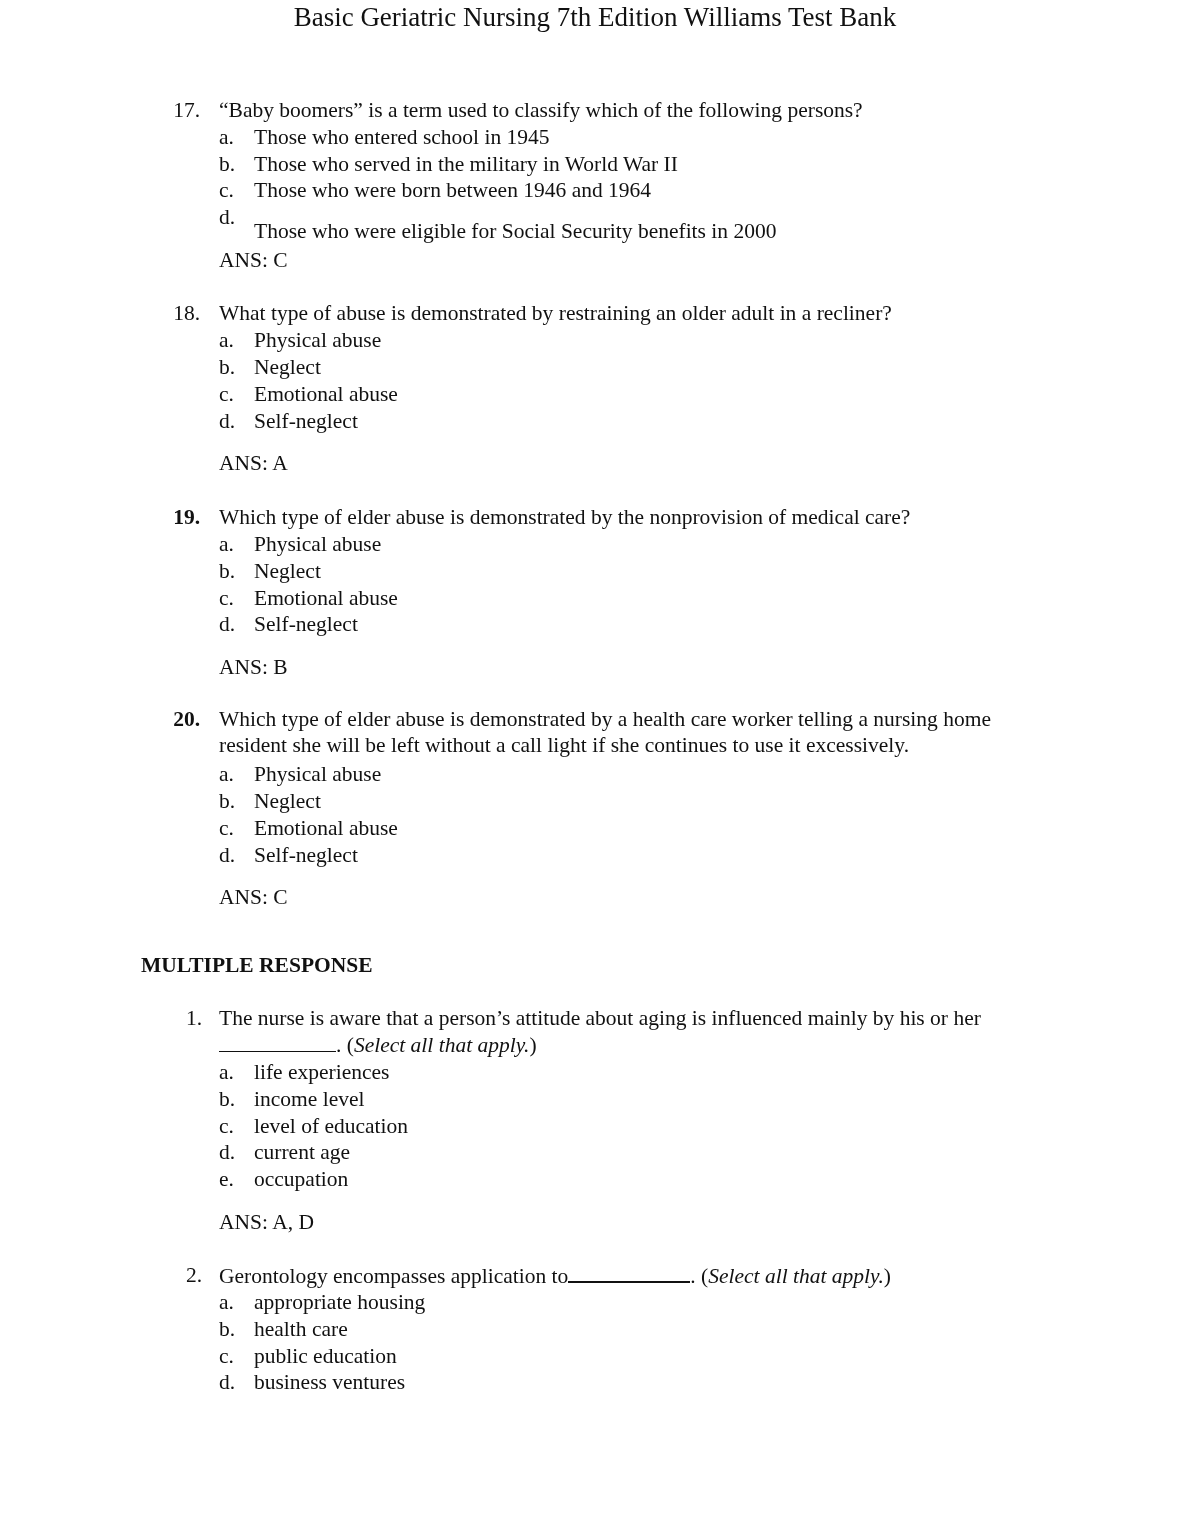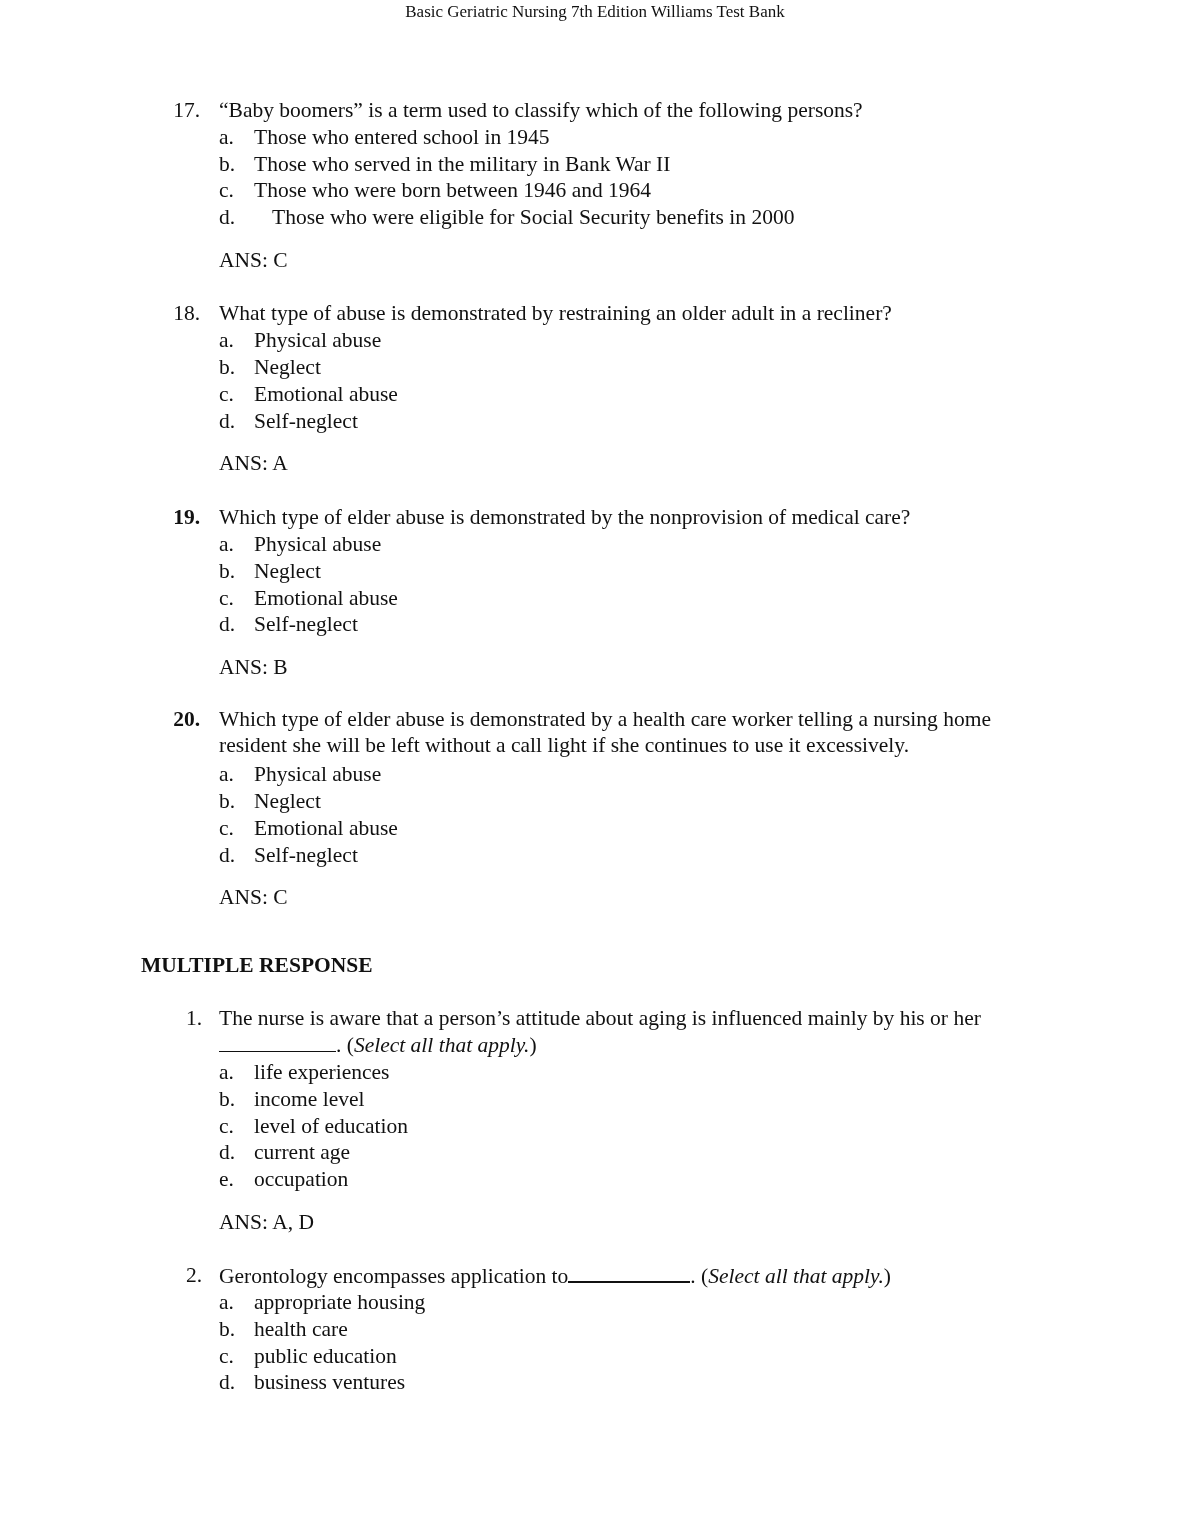--- a/index.html
+++ b/index.html
@@ -1,21 +1,21 @@
 <!DOCTYPE html>
 <html><head>
 <meta charset="utf-8">
 <style>
   html, body { margin: 0; padding: 0; background: #ffffff; }
   body {
     width: 1190px; height: 1540px; position: relative; overflow: hidden;
     font-family: "Liberation Serif", "DejaVu Serif", serif;
     color: #111; font-size: 21.5px;
   }
-  .header { position: absolute; top: 2px; left: 0; width: 1190px; text-align: center; font-size: 17px; }
+  .header { position: absolute; top: 2px; left: 0; width: 1190px; text-align: center; font-size: 27px; }
   .num { position: absolute; text-align: right; width: 40px; }
   .stem { position: absolute; left: 219px; white-space: nowrap; }
   .opt-letter { position: absolute; left: 219px; }
   .opt-text { position: absolute; left: 254px; white-space: nowrap; }
   .ans { position: absolute; left: 219px; white-space: nowrap; }
   .section { position: absolute; left: 141px; font-weight: bold; font-size: 21.5px; }
   .blank { display: inline-block; width: 117px; border-bottom: 1.5px solid #111; height: 18px; vertical-align: baseline; }
   .blank2 { display: inline-block; width: 122px; border-bottom: 2px solid #111; height: 18px; vertical-align: baseline; }
   em { }
 </style>
@@ -23,25 +23,25 @@
 <body>
 
 <div class="header">Basic Geriatric Nursing 7th Edition Williams Test Bank</div>
 
 <div>
   <span class="num" style="left:160px; top:98px;">17.</span>
   <span class="stem" style="top:98px;">“Baby boomers” is a term used to classify which of the following persons?</span>
   <span class="opt-letter" style="top:125px;">a.</span>
   <span class="opt-text" style="top:125px;">Those who entered school in 1945</span>
   <span class="opt-letter" style="top:152px;">b.</span>
-  <span class="opt-text" style="top:152px;">Those who served in the military in Bank War II</span>
+  <span class="opt-text" style="top:152px;">Those who served in the military in World War II</span>
   <span class="opt-letter" style="top:178px;">c.</span>
   <span class="opt-text" style="top:178px;">Those who were born between 1946 and 1964</span>
   <span class="opt-letter" style="top:205px;">d.</span>
-  <span class="opt-text" style="top:205px;margin-left:18px;">Those who were eligible for Social Security benefits in 2000</span>
+  <span class="opt-text" style="top:219px;">Those who were eligible for Social Security benefits in 2000</span>
   <span class="ans" style="top:248px;">ANS:  C</span>
 </div>
 
 <div>
   <span class="num" style="left:160px; top:301px;">18.</span>
   <span class="stem" style="top:301px;">What type of abuse is demonstrated by restraining an older adult in a recliner?</span>
   <span class="opt-letter" style="top:328px;">a.</span>
   <span class="opt-text" style="top:328px;">Physical abuse</span>
   <span class="opt-letter" style="top:355px;">b.</span>
   <span class="opt-text" style="top:355px;">Neglect</span>

